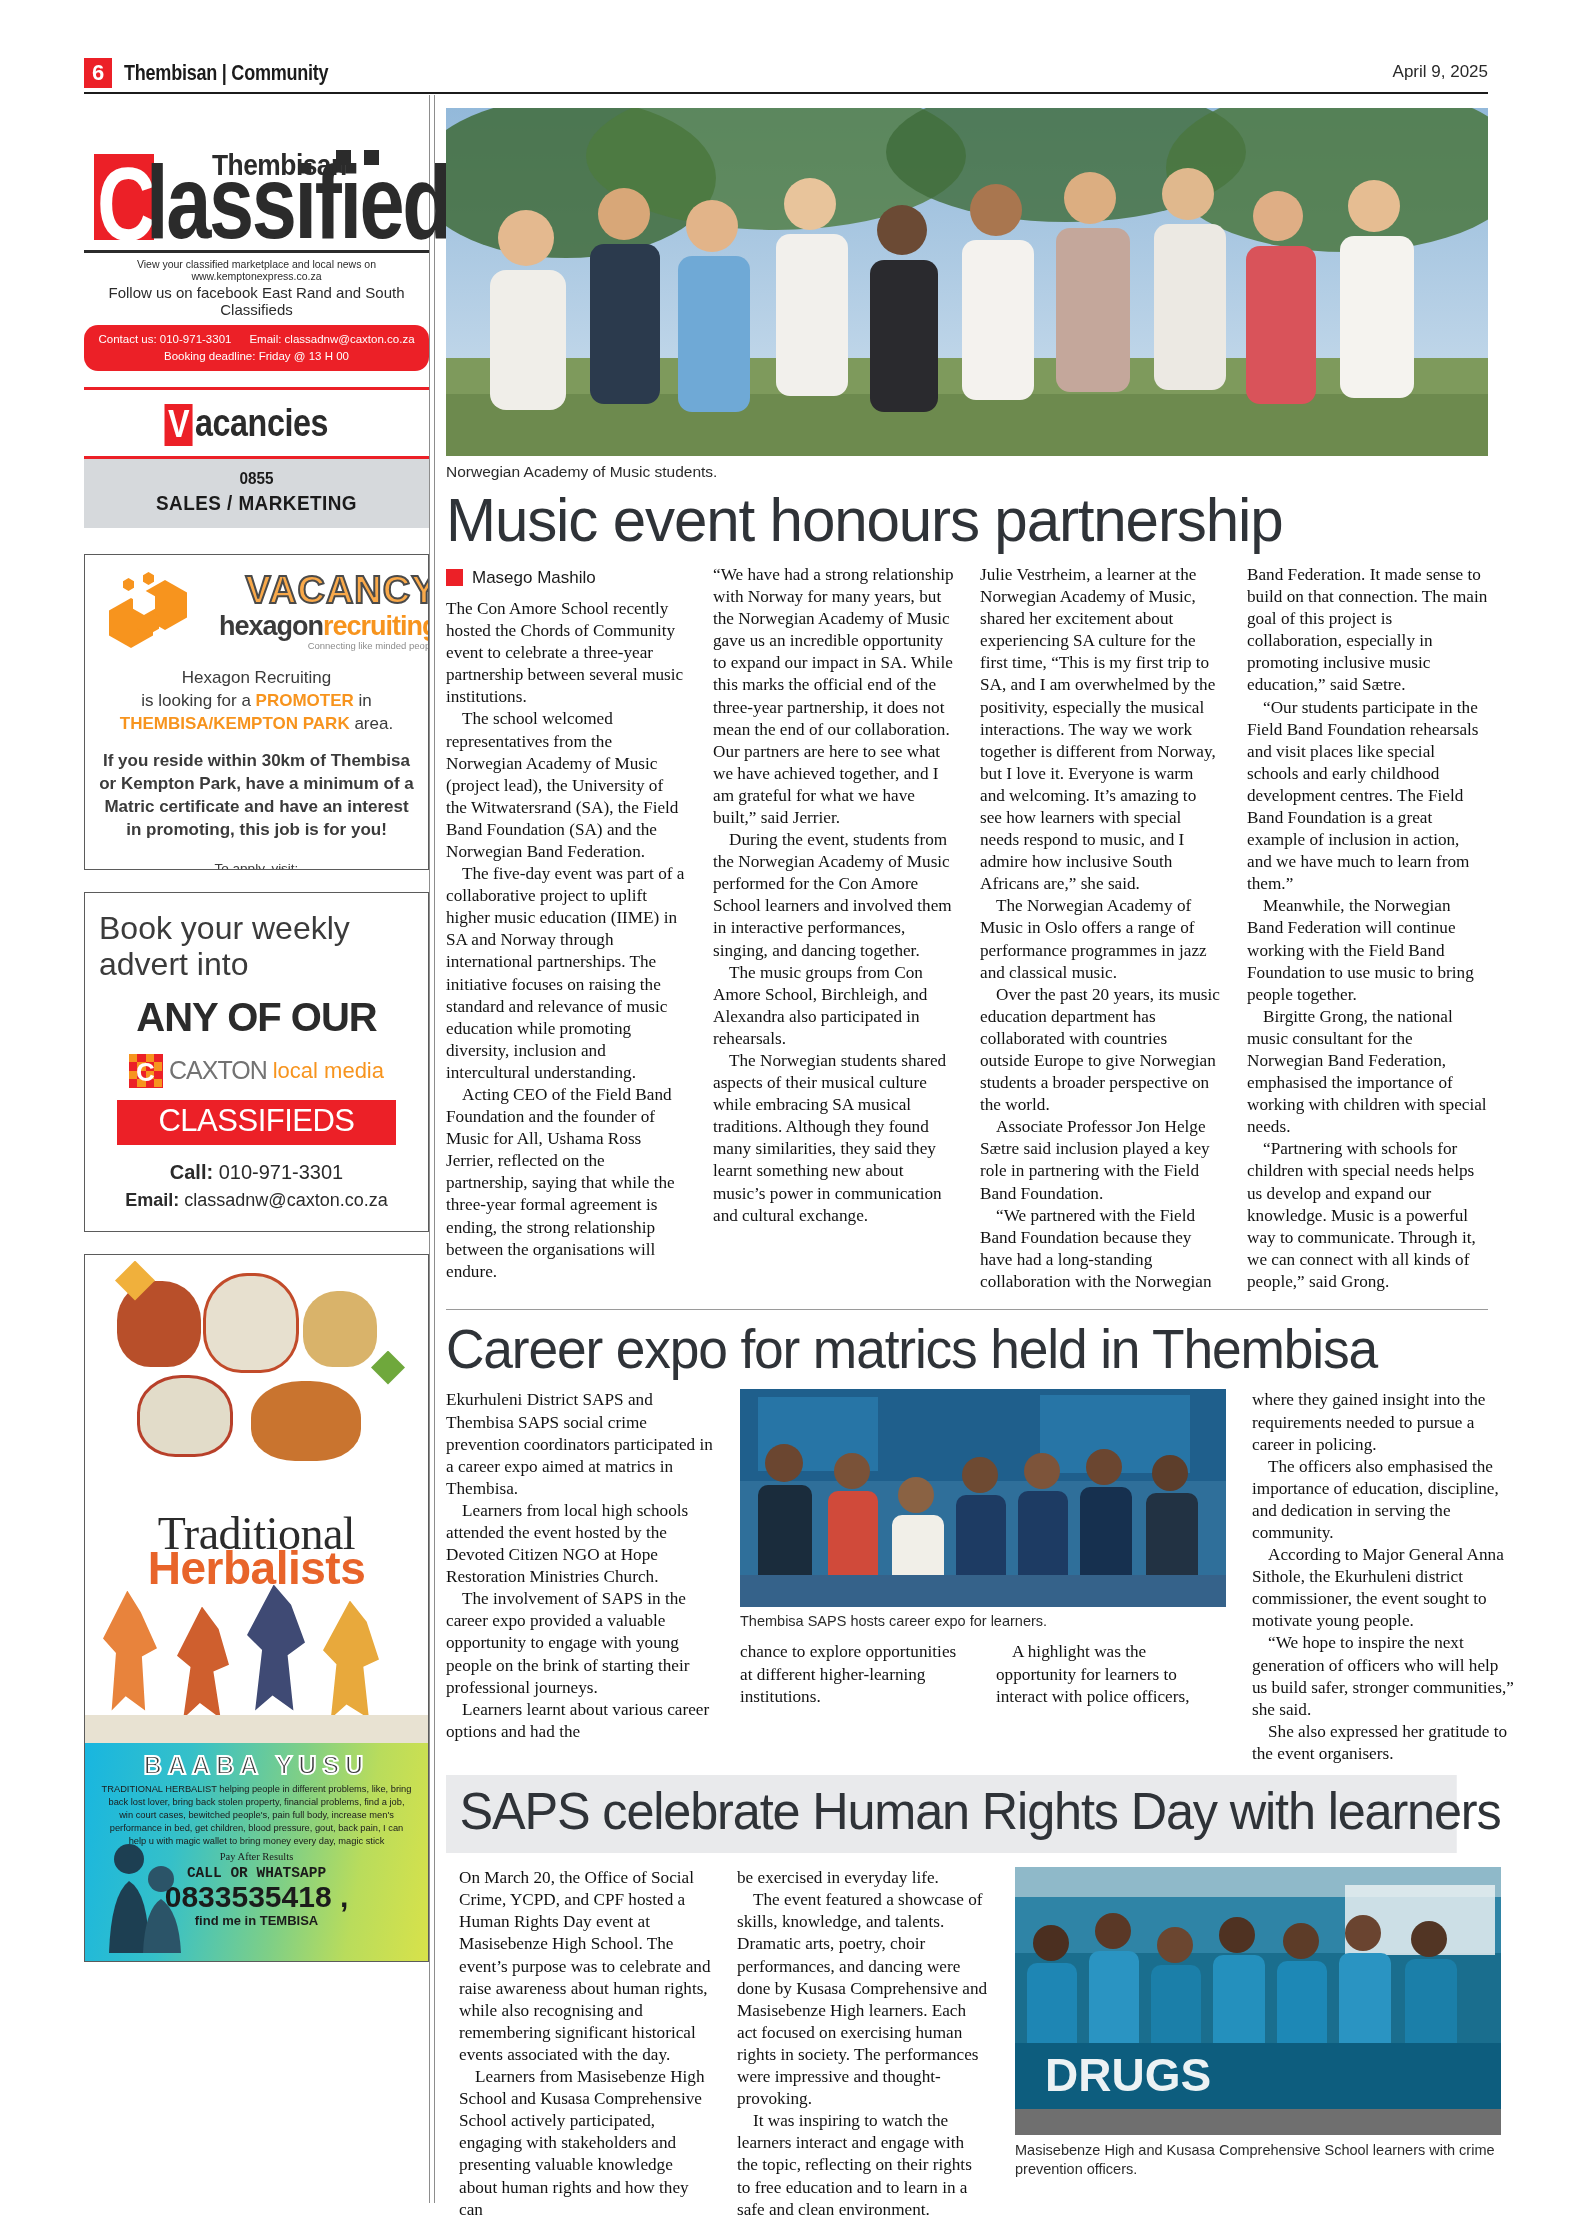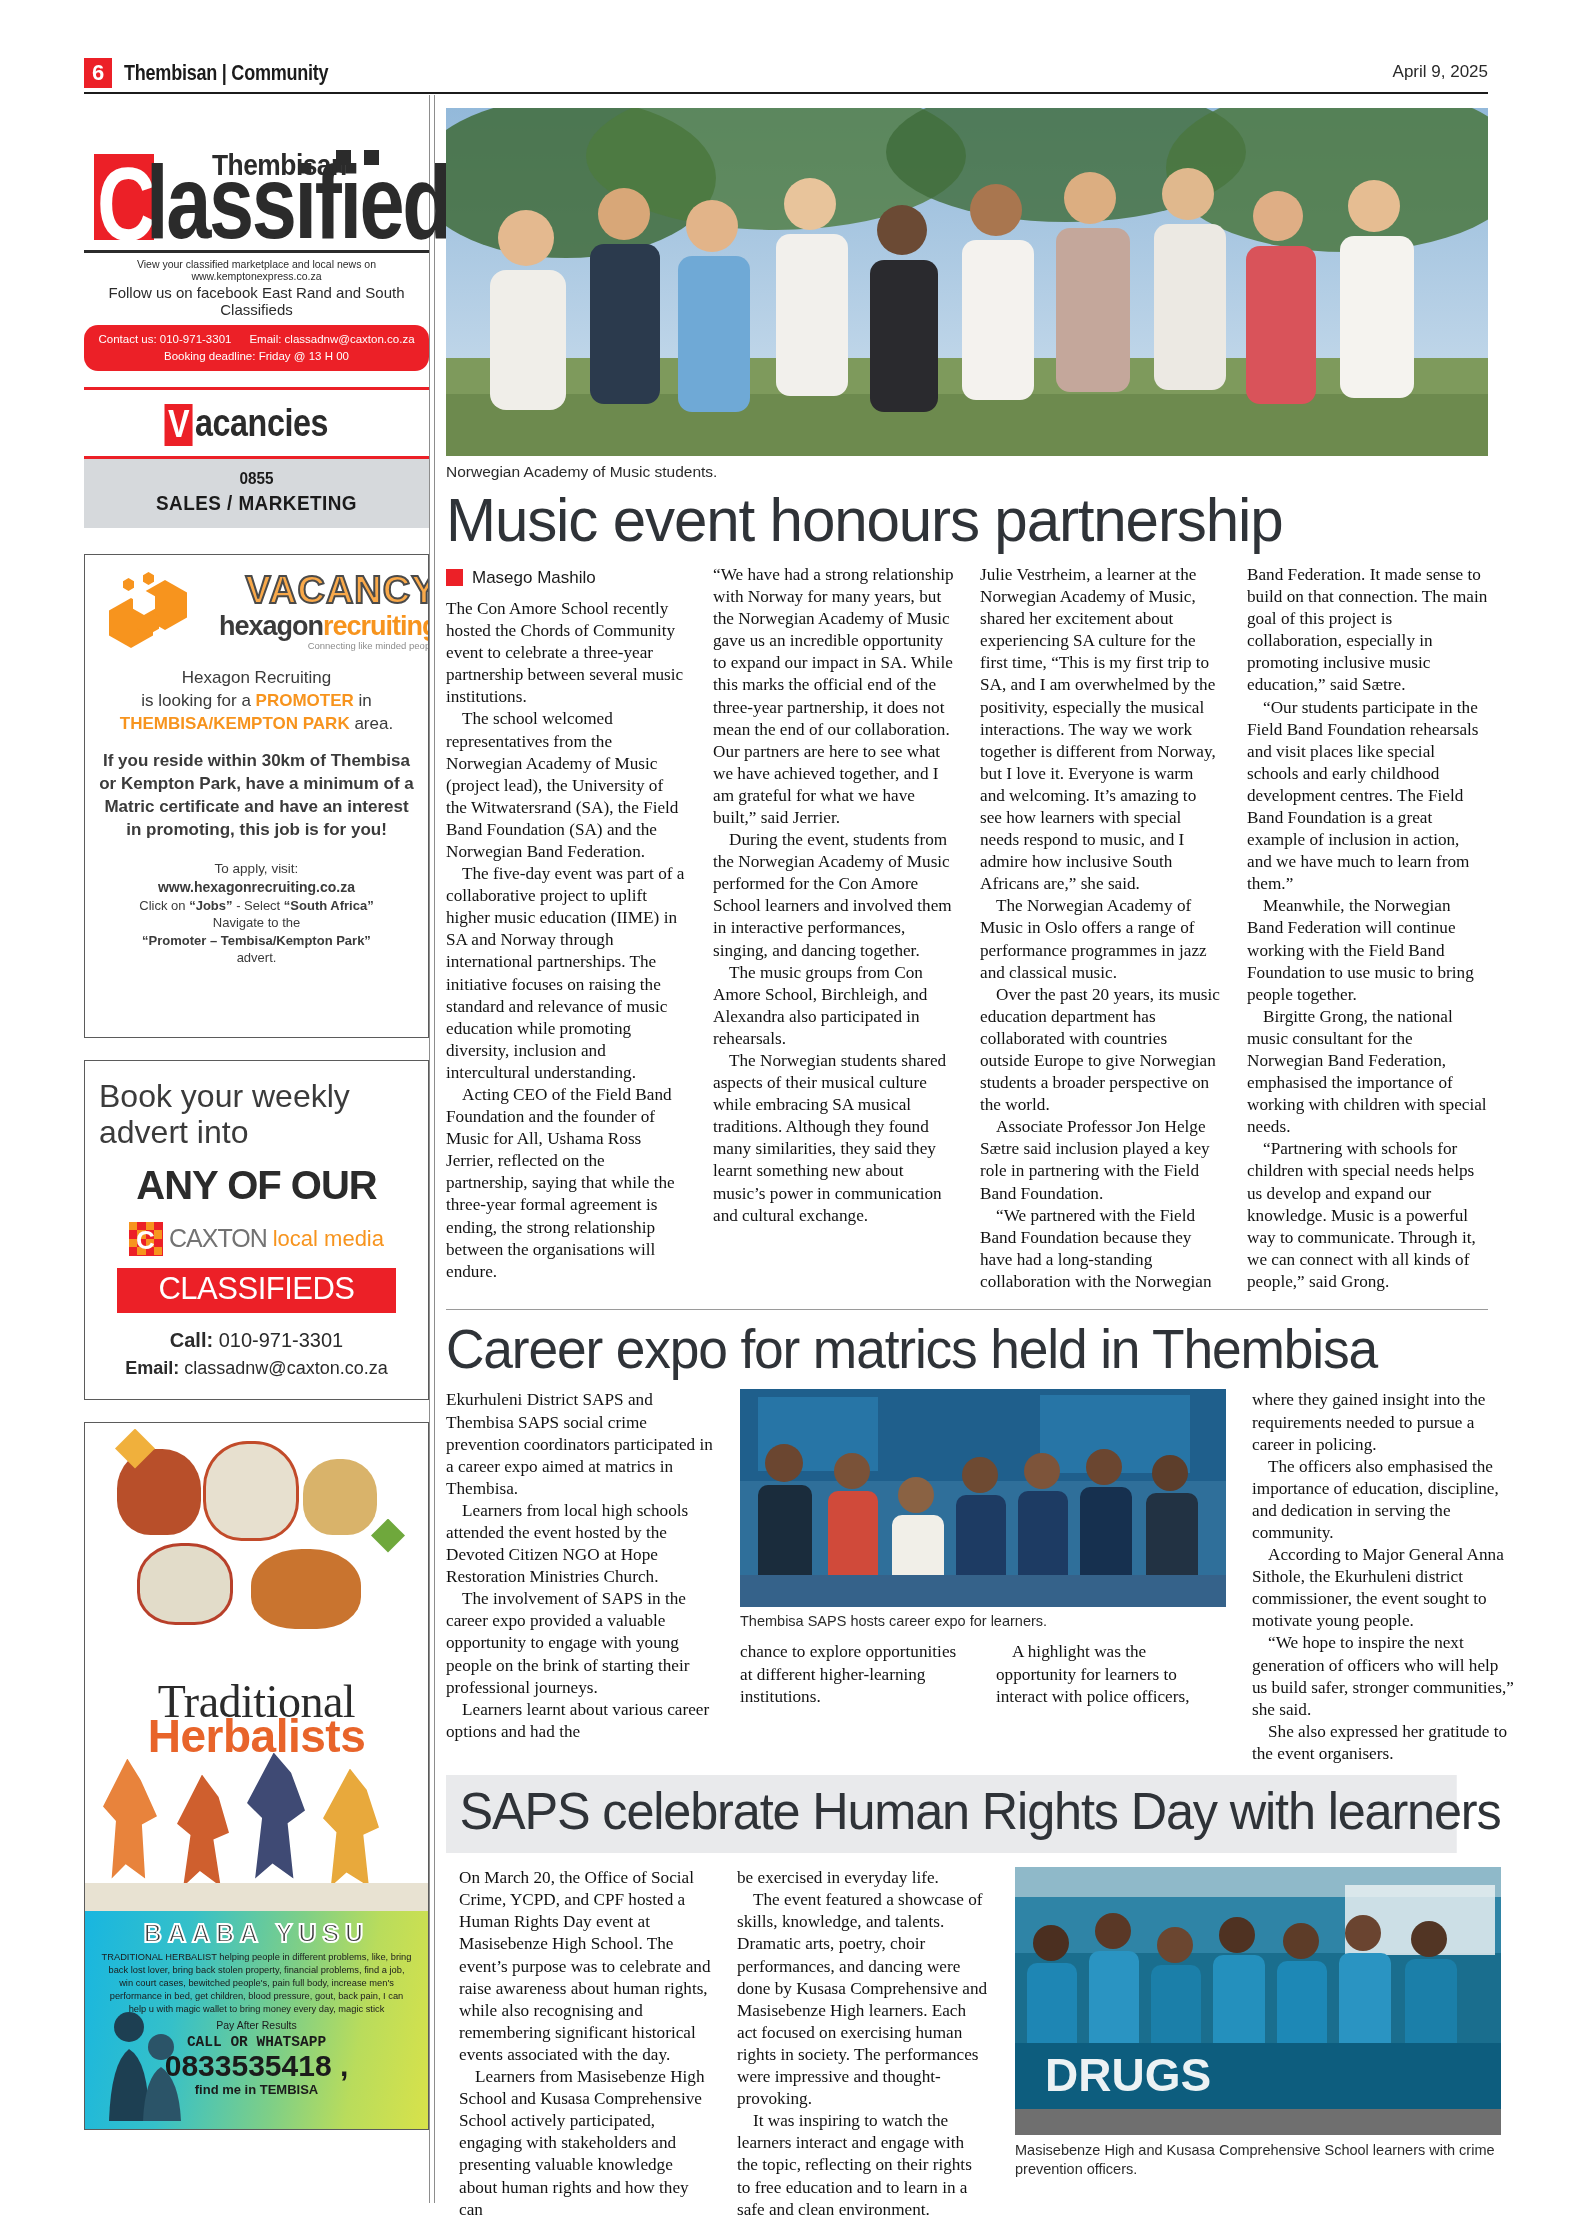--- a/index.html
+++ b/index.html
@@ -102,21 +102,21 @@
   .cat-box {
     background:#d6d9dc; text-align:center; padding:9px 0 12px; 
     font-family:"Liberation Sans", sans-serif; font-weight:bold;
     color:#1b1b1b; line-height:1.25;
   }
   .cat-box .code { font-size:17px; display:block; transform:scaleX(0.9); }
   .cat-box .name { font-size:21px; display:block; letter-spacing:0.5px; transform:scaleX(0.9); }
 
   
   .ad { border:1px solid #5b5b5b; background:#fff; position:relative; overflow:hidden; }
-  .ad-hex { margin-top:26px; padding:16px 12px 16px; height:484px; }
+  .ad-hex { margin-top:26px; padding:16px 12px 16px; height:316px; }
   .hexrow { display:flex; align-items:center; gap:6px; padding-left:6px; }
   .hexart { width:110px; height:78px; position:relative; flex:0 0 110px; }
   .hex {
     width:44px; height:50px; background:#f7941e;
     clip-path:polygon(50% 0%,100% 25%,100% 75%,50% 100%,0% 75%,0% 25%);
   }
   .hex.sm { width:22px; height:25px; }
   .hex.xs { width:11px; height:13px; }
   .hex.white { background:#ffffff; }
   .vacancy-word {
@@ -188,21 +188,21 @@
   }
   .baba {
     text-align:center; font-family:"Liberation Sans", sans-serif; font-weight:bold;
     font-size:25px; color:#3b3b3b; -webkit-text-stroke:2px #ffffff;
     letter-spacing:6px; margin:2px 0 3px;
   }
   .herb-body {
     font-family:"Liberation Sans", sans-serif; font-size:9.3px; color:#1b1b1b;
     text-align:center; line-height:1.42; padding:0 8px;
   }
-  .herb-pay { font-family:Liberation Sans, sans-serif; font-size:10.5px; text-align:center; margin-top:2px; }
+  .herb-pay { font-family:Liberation Serif, serif; font-size:10.5px; text-align:center; margin-top:2px; }
   .herb-call { font-family:Liberation Mono, monospace; font-weight:bold; font-size:14.5px; text-align:center; margin-top:3px; color:#1b1b1b; }
   .herb-num { font-family:"Liberation Sans", sans-serif; font-weight:bold; font-size:30px; text-align:center; color:#1b1b1b; line-height:1.05; }
   .herb-find { font-family:"Liberation Sans", sans-serif; font-weight:bold; font-size:13px; text-align:center; color:#1b1b1b; margin-top:1px; }
   .herb-sil { position:absolute; left:14px; bottom:8px; width:92px; height:120px; }
 
   
   .main { position:absolute; left:446px; top:108px; width:1042px; }
 
   .lead-photo {
     width:1042px; height:348px; position:relative; overflow:hidden;

